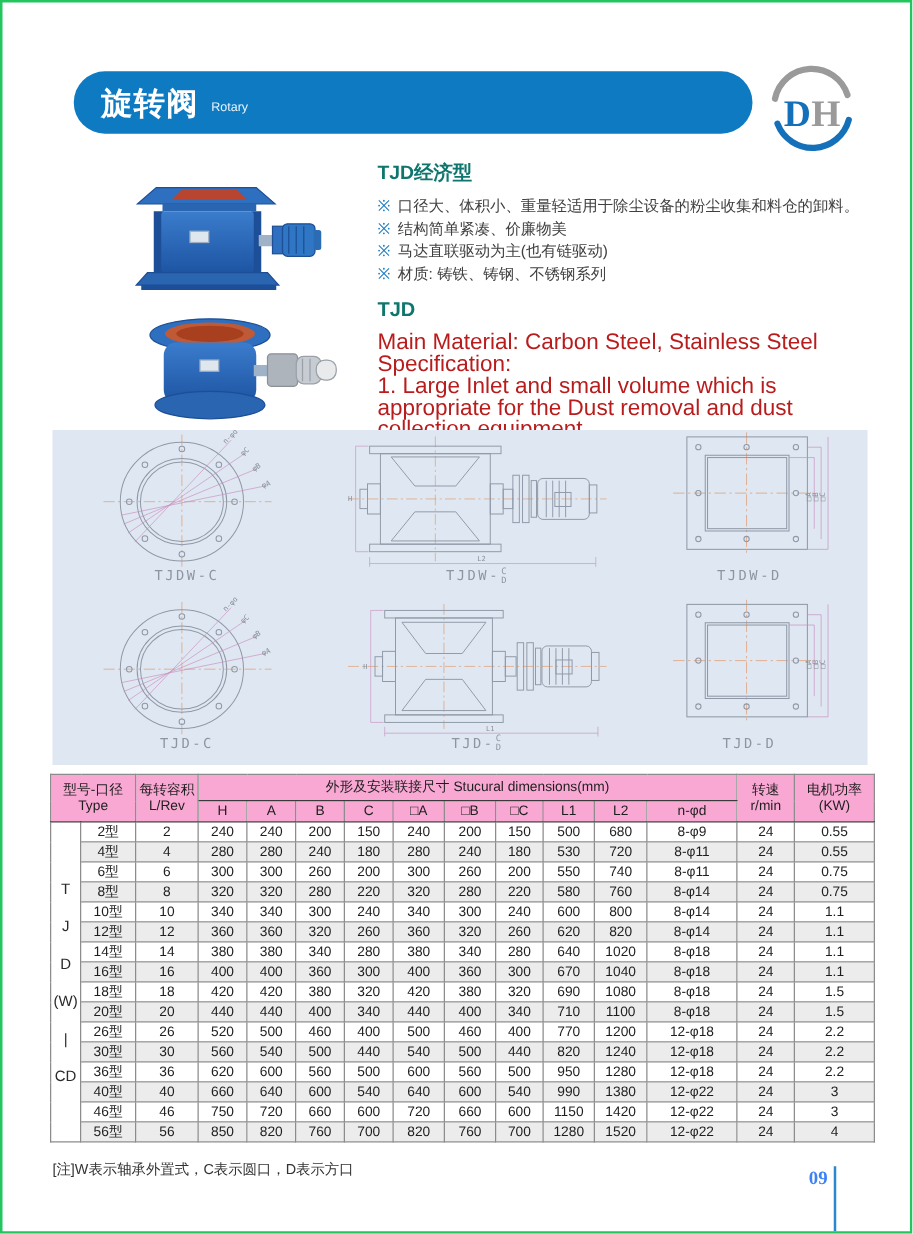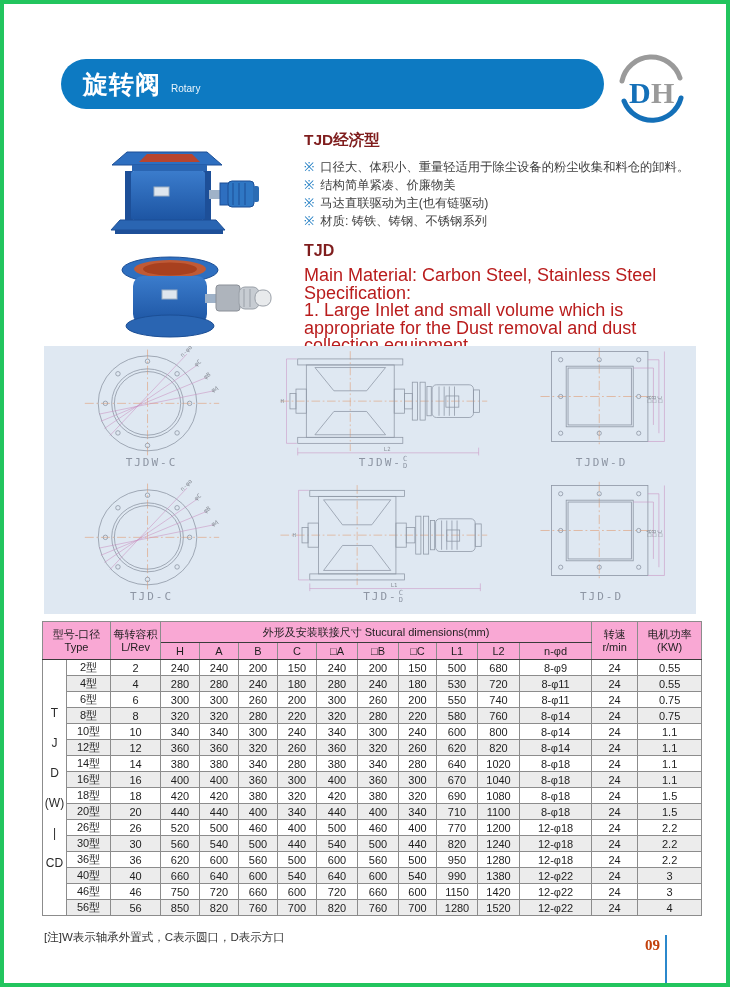--- a/index.html
+++ b/index.html
@@ -1,39 +1,39 @@
 <!DOCTYPE html>
 <html><head>
 <meta charset="utf-8">
 <style>
   * { margin:0; padding:0; box-sizing:border-box; }
   html,body { background:#fff; }
   body { font-family:"Liberation Sans", sans-serif; color:#3c3c3c; }
   #page {
     position:relative; width:730px; height:987px; background:#fff;
-    border:4px solid #22c55e; overflow:hidden;
+    border:2px solid #22c55e; overflow:hidden;
   }
 
   
   #banner {
     position:absolute; left:57px; top:55px; width:543px; height:50px;
     background:#0d7ac2; border-radius:25px;
     display:flex; align-items:center; padding-left:22px;
   }
   #banner .zh { color:#fff; font-size:25px; font-weight:bold; letter-spacing:1px; }
   #banner .en { color:#eaf4fb; font-size:10px; margin-left:10px; margin-top:8px; }
   #logo { position:absolute; left:610px; top:50px; width:74px; height:74px; }
 
   
   #photos { position:absolute; left:88px; top:138px; width:185px; }
   #photo1 { display:block; }
   #photo2 { display:block; margin-top:10px; margin-left:8px; }
 
   #intro { position:absolute; left:300px; top:126px; width:404px; }
-  .sec-title { color:#7f1d1d; font-size:15.5px; font-weight:bold; margin-bottom:7px; }
+  .sec-title { color:#0f766e; font-size:15.5px; font-weight:bold; margin-bottom:7px; }
   .bullets { margin-bottom:12px; }
   .bullet { font-size:12.3px; line-height:18px; color:#404040; display:flex; }
   .bullet .mark { color:#1b7ac1; margin-right:6px; }
   .eng-line { font-size:18px; line-height:17.6px; color:#b91c1c; }
 
   
   #panel {
     position:absolute; left:40px; top:342px; width:652px; height:268px;
     background:#dfe8f2;
   }
@@ -60,21 +60,21 @@
   thead tr.r2 th { height:17px; border-top:1px solid #3a3a3a; }
   tbody td { height:16px; background:#fff; }
   tbody tr:nth-child(even) td { background:#ececec; }
   td.series-cell { background:#fff !important; font-size:12px; color:#2a2a2a; padding:6px 0; }
   td.series-cell div { line-height:30px; }
 
   #note { position:absolute; left:40px; top:926px; font-size:11.5px; color:#333; }
 
   
   #pageno { position:absolute; right:66px; top:933px; font-family:"Liberation Serif", serif;
-            font-weight:bold; font-size:15px; color:#c2410c;text-align:right; }
+            font-weight:bold; font-size:15px; color:#3b82f6;text-align:right; }
   #footer-rule { position:absolute; right:59px; top:931px; width:2px; height:54px; background:#2b88cc; }
 </style>
 </head>
 <body>
 
 <div id="page">
 
   <div id="banner">
     <span class="zh">旋转阀</span>
     <span class="en">Rotary</span>

